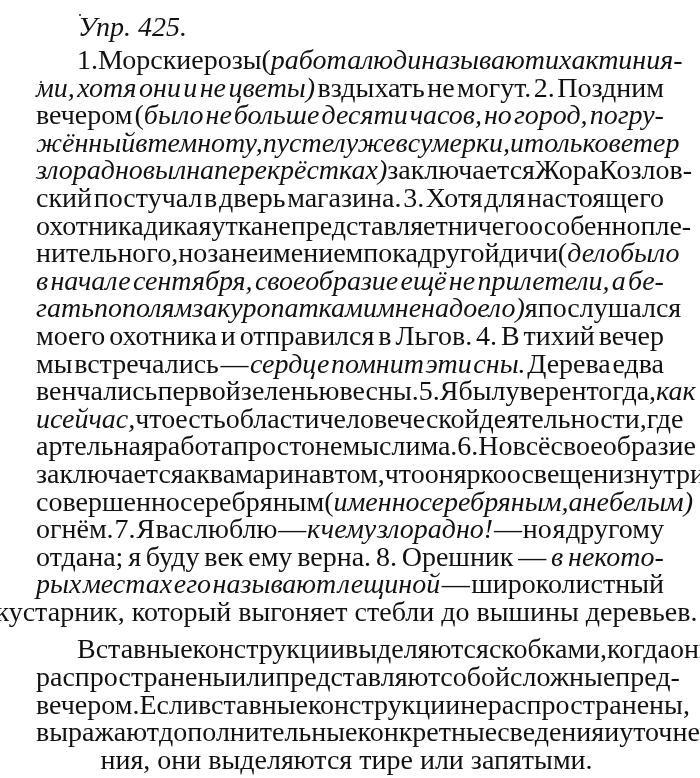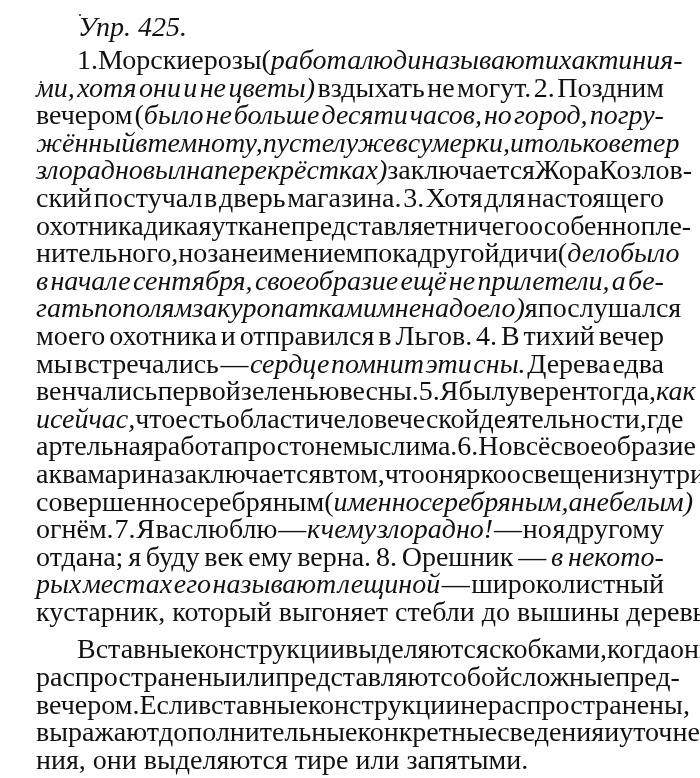--- a/index.html
+++ b/index.html
@@ -7,21 +7,21 @@
   .page {
     position: absolute; left: 36px; top: 12px; width: 628px;
     font-family: "Liberation Serif", "DejaVu Serif", serif;
     color: #111111;
     font-size: 28px;
     line-height: 27.6px;
   }
   .title { font-style: italic; margin: 0 0 4px 42px; height: 30px; line-height: 30px; }
   .line { display: flex; justify-content: space-between; white-space: nowrap; height: 27.6px; }
   .line.indent { padding-left: 41px; }
-  .line.last { justify-content: flex-start; }
+  .line.last { justify-content: center; }
   .line.last > span { margin-right: 7px; }
   .it { font-style: italic; }
   .dot { position: absolute; width: 2px; height: 2px; background: #555; }
   .para2 { margin-top: 10px; }
 </style>
 </head>
 <body>
 
 <div class="page">
   <div class="title">Упр. 425.</div>
@@ -184,22 +184,22 @@
         <span>артельная</span>
         <span>работа</span>
         <span>просто</span>
         <span>немыслима.</span>
         <span>6.</span>
         <span>Но</span>
         <span>всё</span>
         <span>своеобразие</span>
       </div>
       <div class="line">
+        <span>заключается</span>
         <span>аквамарина</span>
-        <span>заключается</span>
         <span>в</span>
         <span>том,</span>
         <span>что</span>
         <span>он</span>
         <span>ярко</span>
         <span>освещен</span>
         <span>изнутри</span>
       </div>
       <div class="line">
         <span>совершенно</span>

